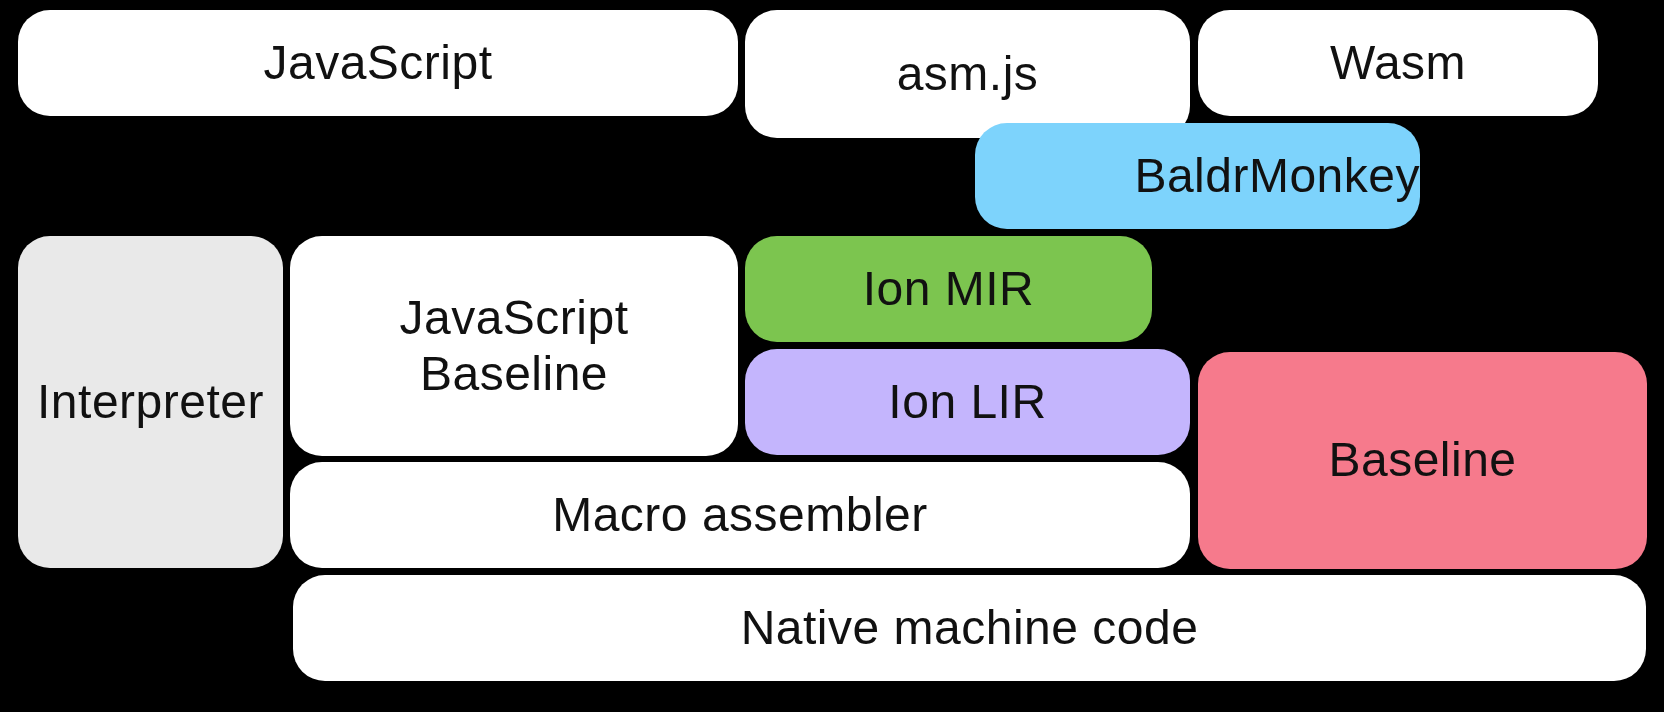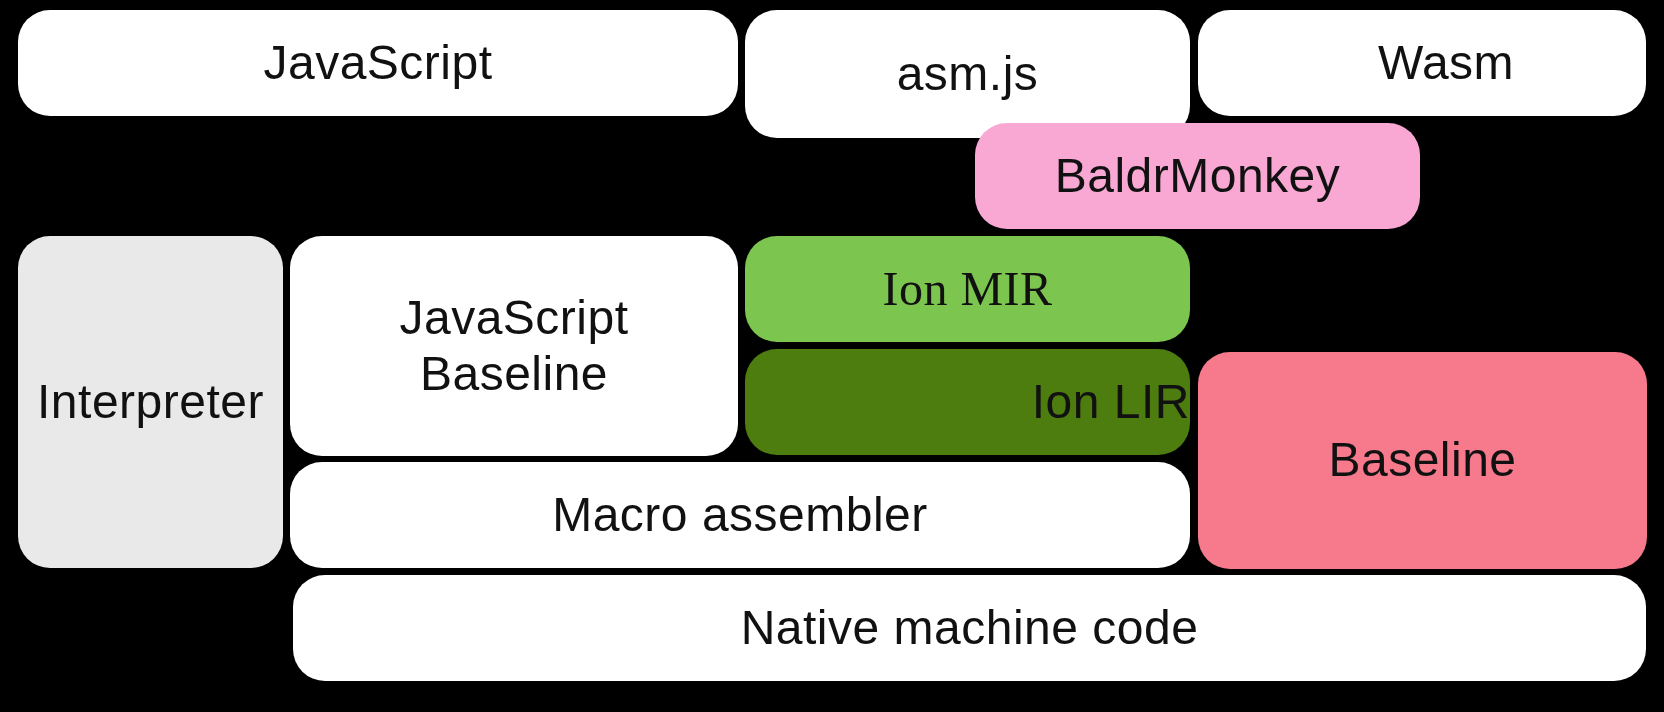--- a/index.html
+++ b/index.html
@@ -25,26 +25,26 @@
     text-align: center;
     color: #111111;
     font-size: 48px;
     font-weight: 400;
     line-height: 1.17;
     letter-spacing: 0.5px;
   }
   
   #n-javascript   { left: 18px;   top: 10px;  width: 720px;  height: 106px; }
   #n-asmjs        { left: 745px;  top: 10px;  width: 445px;  height: 128px; }
-  #n-wasm         { left: 1198px; top: 10px;  width: 400px;  height: 106px; padding-left: 48px; }
+  #n-wasm         { left: 1198px; top: 10px;  width: 400px;  height: 106px; }
   #n-bytecode     { left: 18px;   top: 123px; width: 950px;  height: 106px; }
   #n-baldrmonkey  { left: 975px;  top: 123px; width: 445px;  height: 106px; }
   #n-interpreter  { left: 18px;   top: 236px; width: 265px;  height: 332px; }
   #n-baseline     { left: 290px;  top: 236px; width: 448px;  height: 220px; }
-  #n-ionmir       { left: 745px;  top: 236px; width: 445px;  height: 106px; font-family: Liberation Serif, serif; }
+  #n-ionmir       { left: 745px;  top: 236px; width: 407px;  height: 106px; }
   #n-ionlir       { left: 745px;  top: 349px; width: 445px;  height: 106px; }
   #n-cretonne     { left: 1198px; top: 352px; width: 449px;  height: 217px; }
   #n-macro        { left: 290px;  top: 462px; width: 900px;  height: 106px; }
   #n-native       { left: 293px;  top: 575px; width: 1353px; height: 106px; }
   
   #n-baseline .label { display: inline-block; width: 300px; }
 </style>
 </head>
 <body>
 
@@ -56,37 +56,37 @@
 
   <div class="node" id="n-asmjs" style="background-color: rgb(255, 255, 255);">
     <span class="label">asm.js</span>
   </div>
 
   <div class="node" id="n-wasm" style="background-color: rgb(255, 255, 255);">
     <span class="label">Wasm</span>
   </div>
 
 
-  <div class="node" id="n-baldrmonkey" style="background-color: #f9a8d4;">
+  <div class="node" id="n-baldrmonkey" style="background-color: #7dd3fc; justify-content: flex-end;">
     <span class="label">BaldrMonkey</span>
   </div>
 
   <div class="node" id="n-interpreter" style="background-color: rgb(233, 233, 233);">
     <span class="label">Interpreter</span>
   </div>
 
   <div class="node" id="n-baseline" style="background-color: rgb(255, 255, 255);">
     <span class="label">JavaScript Baseline</span>
   </div>
 
   <div class="node" id="n-ionmir" style="background-color: rgb(124, 197, 79);">
     <span class="label">Ion MIR</span>
   </div>
 
-  <div class="node" id="n-ionlir" style="background-color: #4d7c0f; justify-content: flex-end;">
+  <div class="node" id="n-ionlir" style="background-color: #c4b5fd;">
     <span class="label">Ion LIR</span>
   </div>
 
   <div class="node" id="n-cretonne" style="background-color: rgb(246, 122, 140);">
     <span class="label">Baseline</span>
   </div>
 
   <div class="node" id="n-native" style="background-color: rgb(255, 255, 255);">
     <span class="label">Native machine code</span>
   </div>

